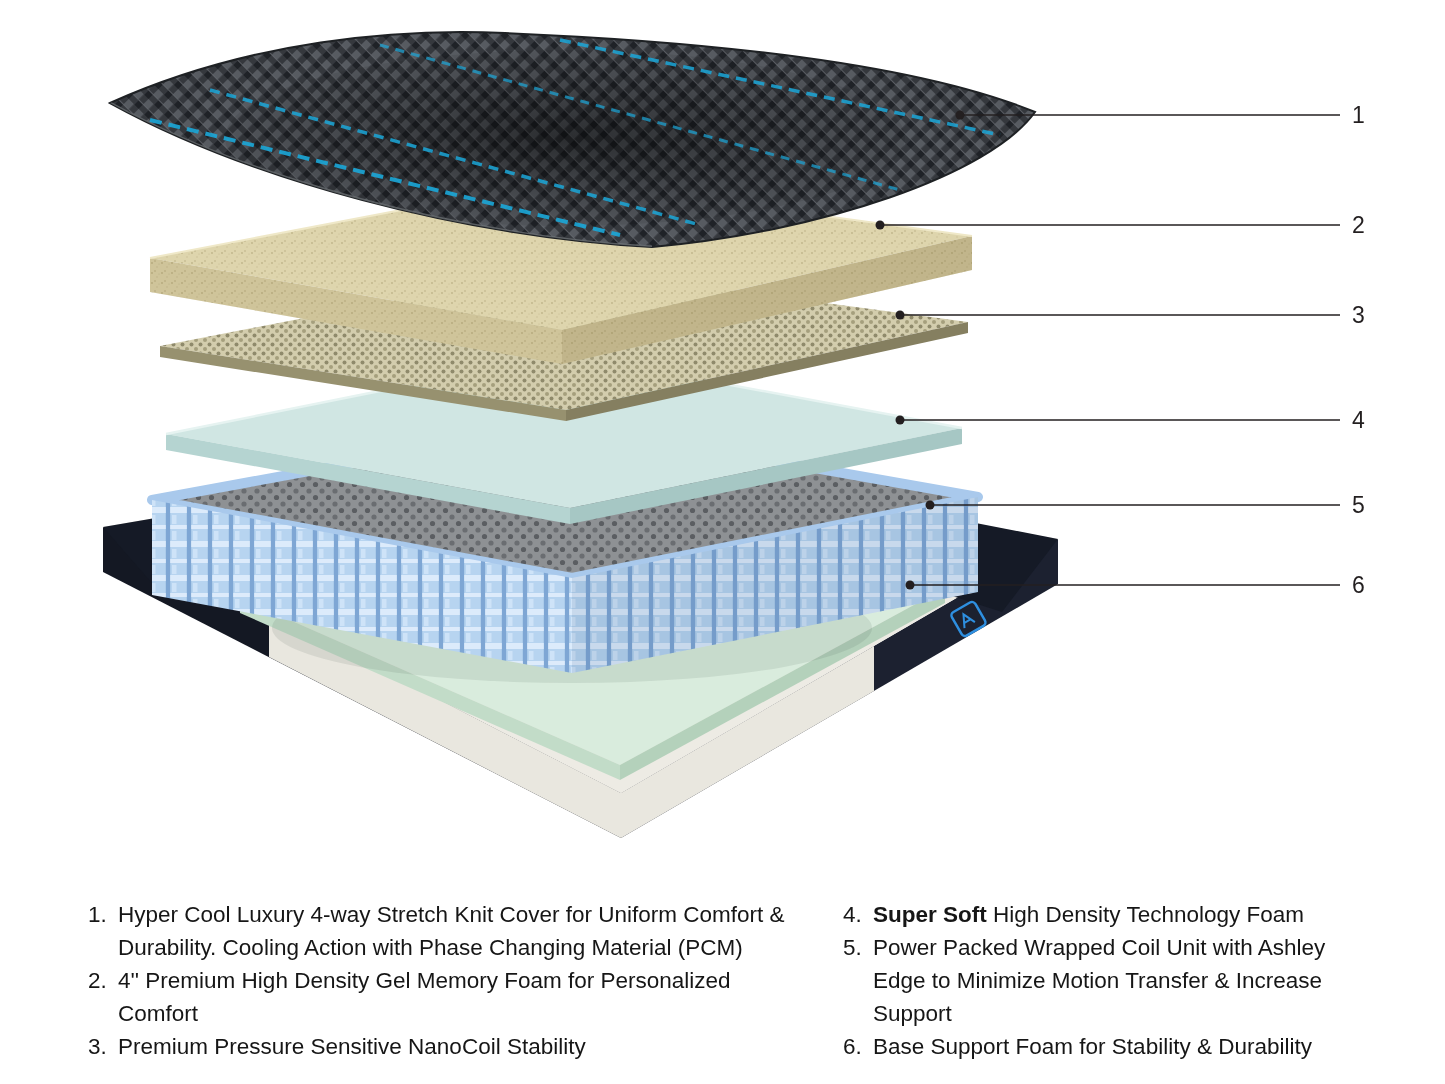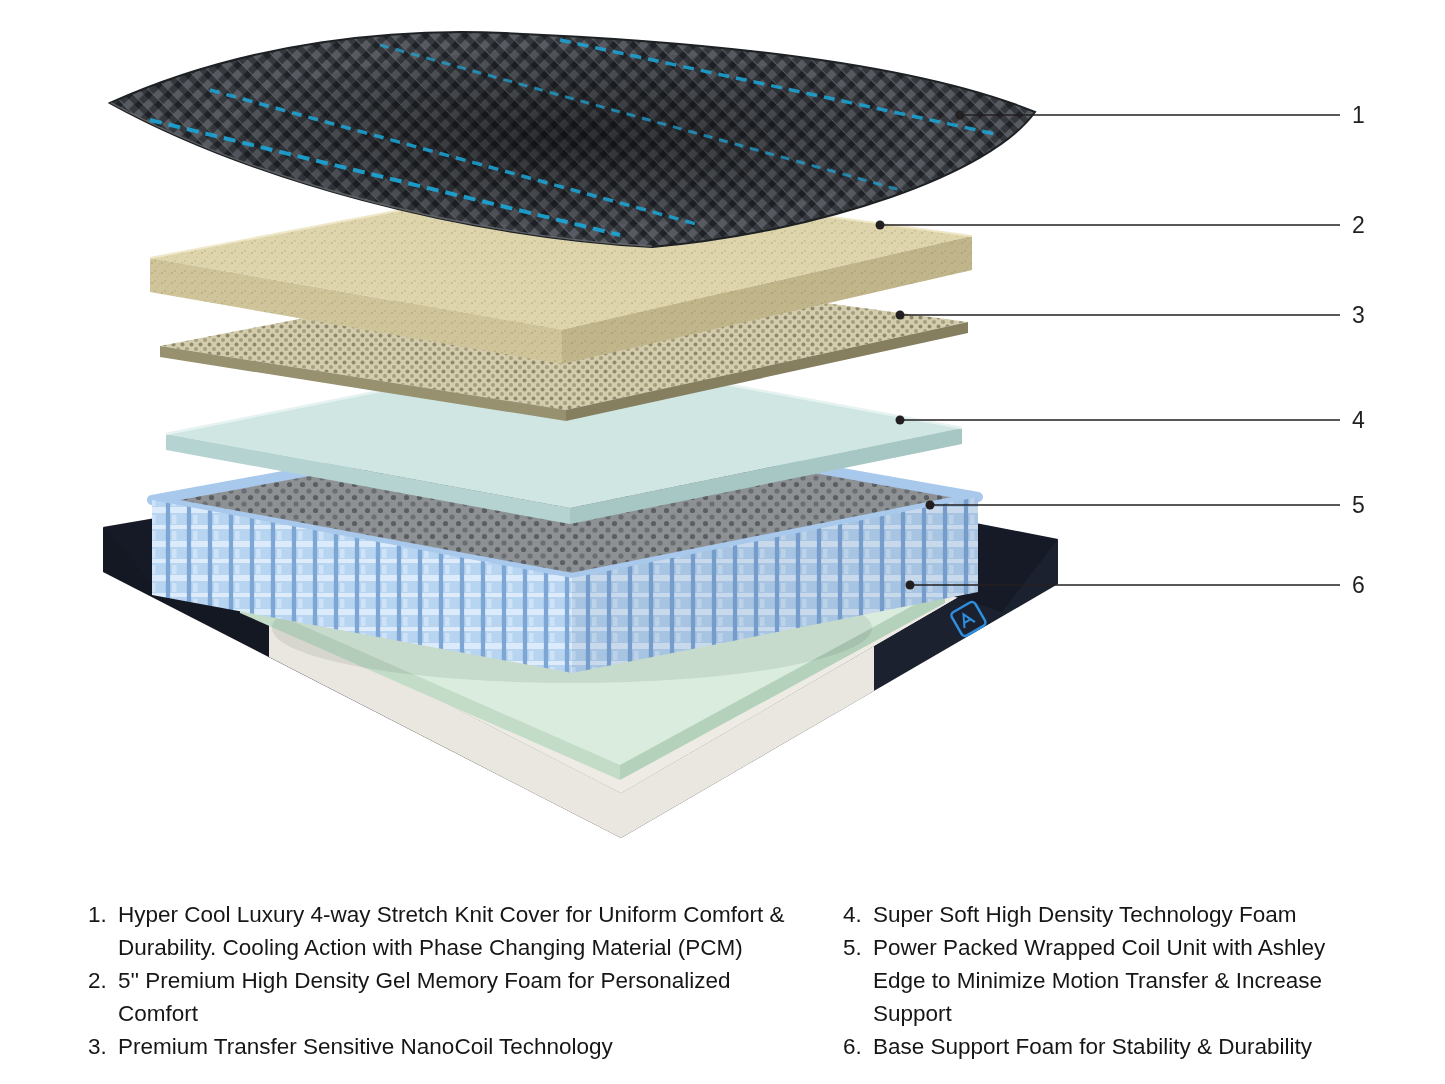--- a/index.html
+++ b/index.html
@@ -12,21 +12,21 @@
     position:absolute;font-size:23px;color:#231f20;line-height:28px;
     width:40px;
   }
   .legend{position:absolute;top:898px;left:0;width:1445px;height:170px;}
   .col{position:absolute;top:0;display:flex;flex-direction:column;}
   .col-left{left:88px;width:706px;}
   .col-right{left:843px;width:522px;}
   .legend-item{display:flex;font-size:22.5px;line-height:33px;color:#161616;}
   .legend-item .num{flex:0 0 30px;}
   .legend-item .txt{flex:1;}
-  .legend-item .txt b{font-weight:400;}
+  .legend-item .txt b{font-weight:700;}
 </style>
 </head>
 <body>
 
 <div class="stage">
 
   <svg class="scene" width="1445" height="1084" viewBox="0 0 1445 1084">
     <defs>
       <pattern id="knit" width="14" height="14" patternUnits="userSpaceOnUse" patternTransform="rotate(45)">
         <rect width="14" height="14" fill="#35383d"></rect>
@@ -169,25 +169,25 @@
   <div class="callout-num" style="left:1352px;top:571px;">6</div>
 
   <div class="legend">
     <div class="col col-left">
       <div class="legend-item">
         <span class="num">1.</span>
         <span class="txt">Hyper Cool Luxury 4-way Stretch Knit Cover for Uniform Comfort &amp; Durability. Cooling Action with Phase Changing Material (PCM)</span>
       </div>
       <div class="legend-item">
         <span class="num">2.</span>
-        <span class="txt">5'' Premium High Density Gel Memory Foam for Personalized Comfort</span>
+        <span class="txt">4'' Premium High Density Gel Memory Foam for Personalized Comfort</span>
       </div>
       <div class="legend-item">
         <span class="num">3.</span>
-        <span class="txt">Premium Transfer Sensitive NanoCoil Technology</span>
+        <span class="txt">Premium Pressure Sensitive NanoCoil Stability</span>
       </div>
     </div>
     <div class="col col-right">
       <div class="legend-item">
         <span class="num">4.</span>
         <span class="txt"><b>Super Soft</b><span> High Density Technology Foam</span></span>
       </div>
       <div class="legend-item">
         <span class="num">5.</span>
         <span class="txt"><b></b><span>Power Packed Wrapped Coil Unit with Ashley Edge to Minimize Motion Transfer &amp; Increase Support</span></span>

